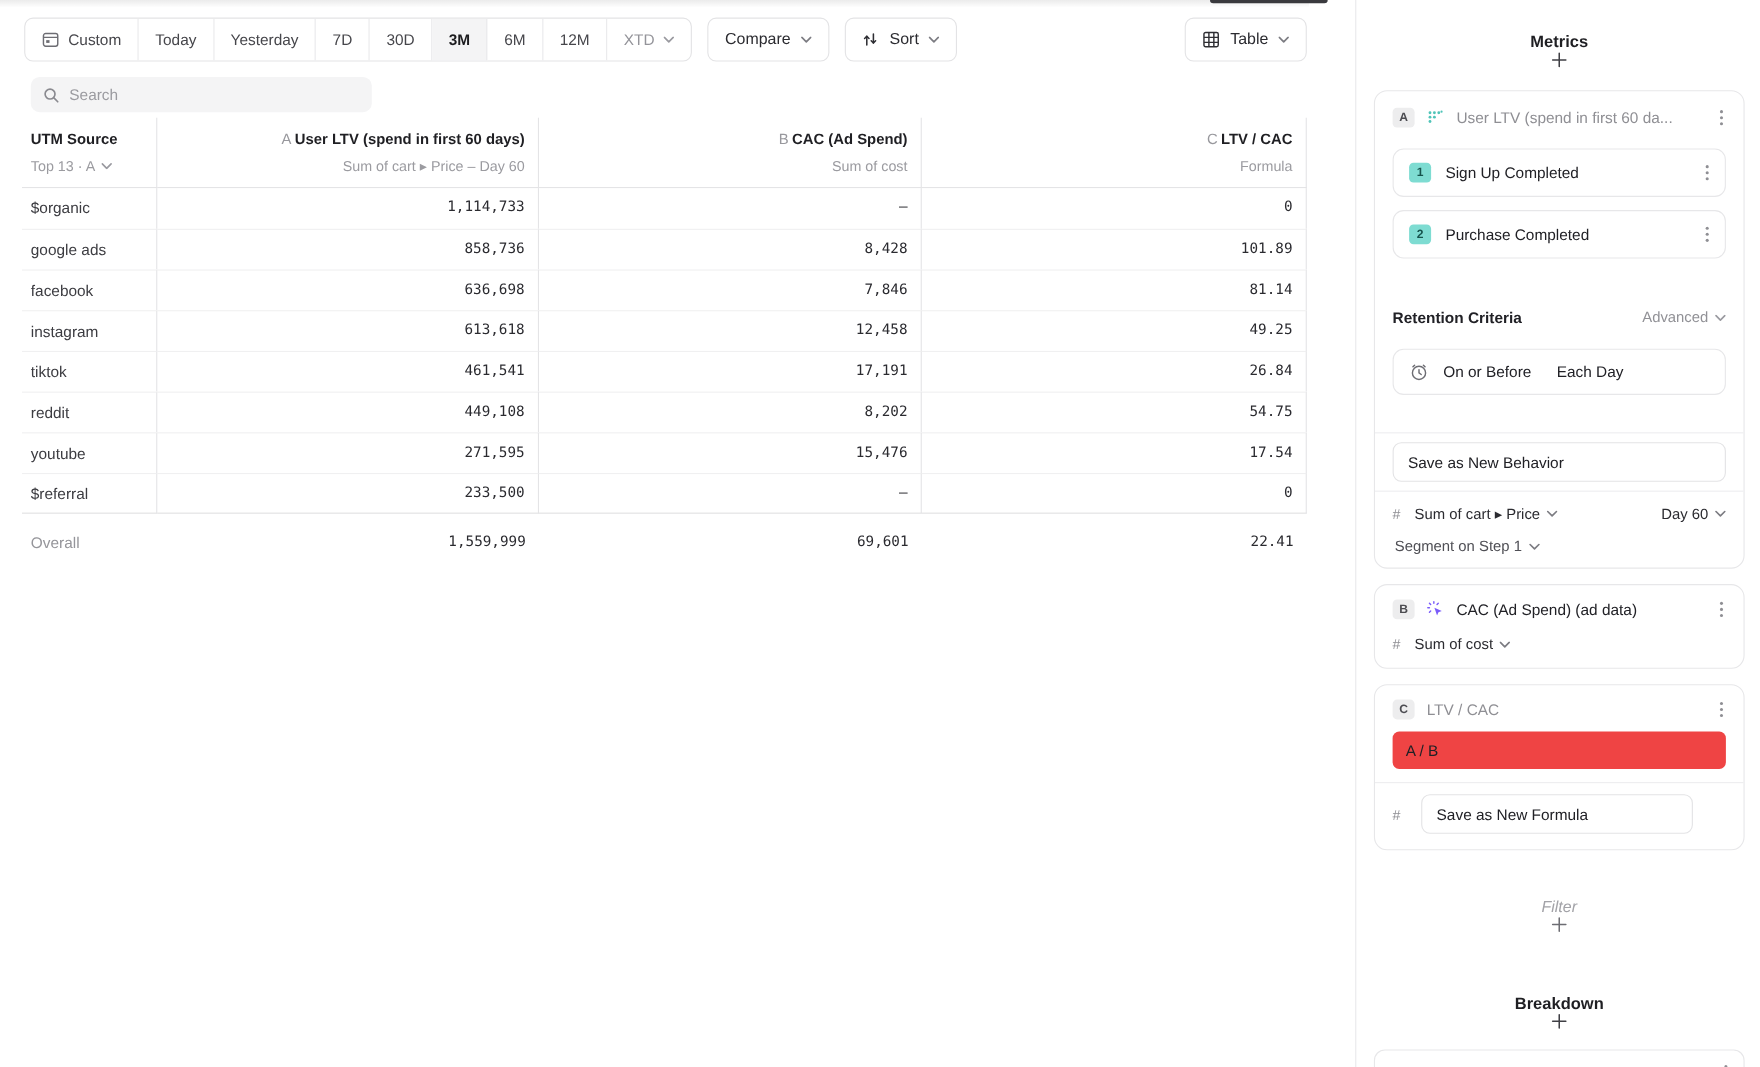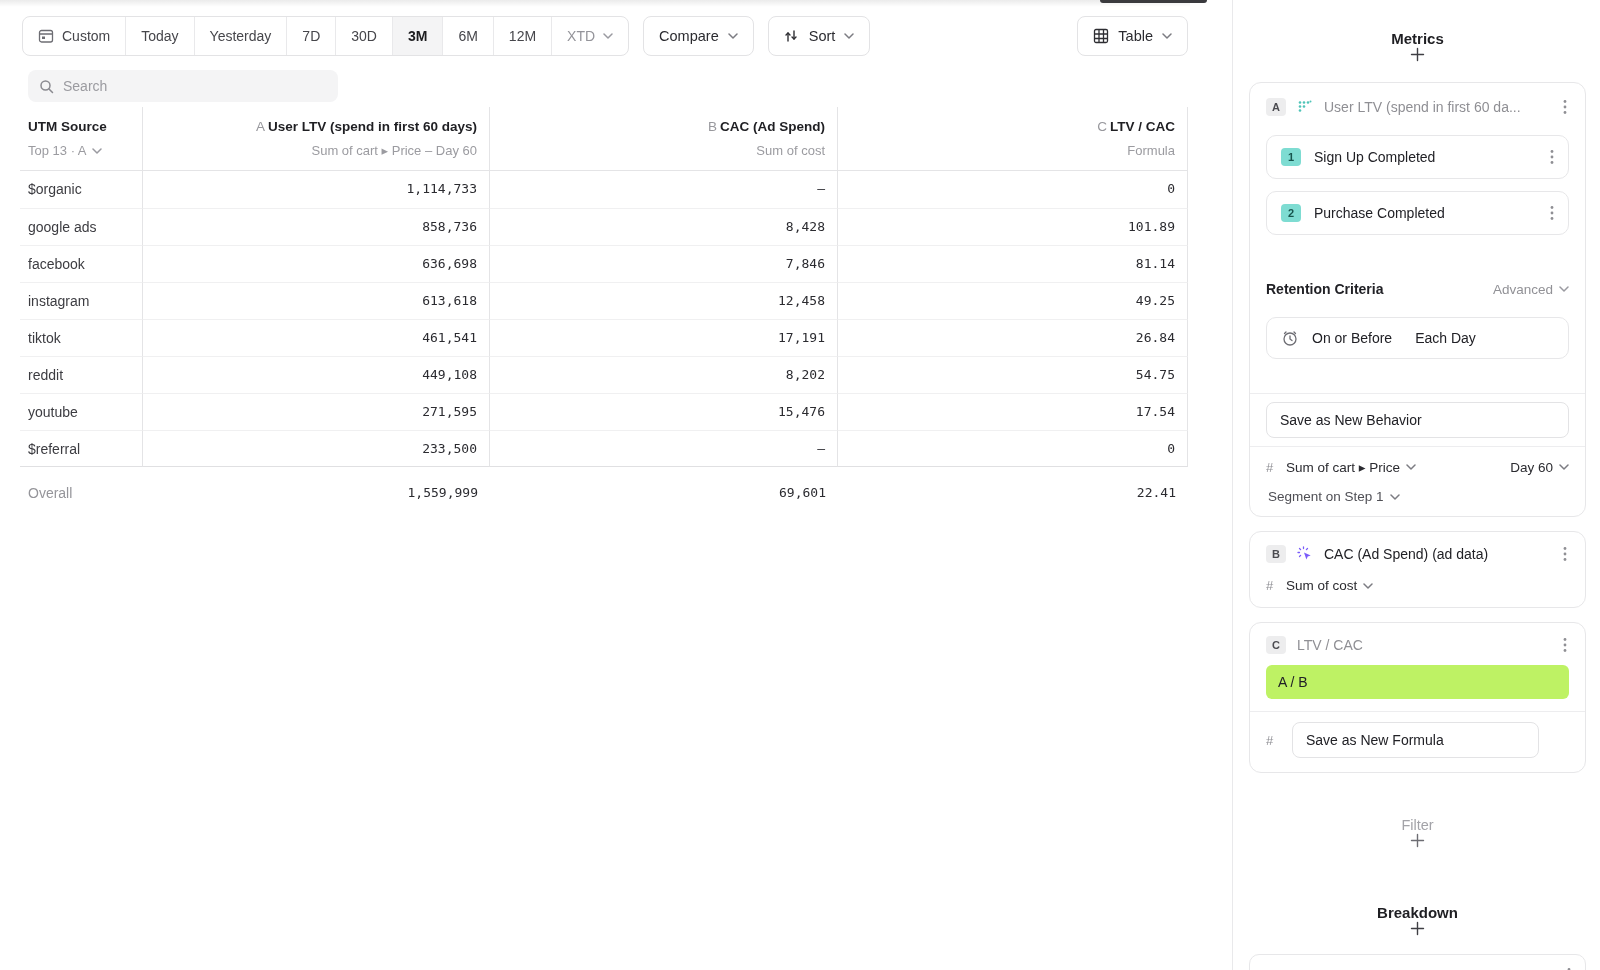--- a/index.html
+++ b/index.html
@@ -70,21 +70,21 @@
   .gray-t { color:#8f8f94; } .dark-t { color:#212126; }
   .kebab { cursor:pointer; display:flex; padding:2px; }
 
   .step { display:flex; align-items:center; gap:13px; border:1px solid #e7e7e9; border-radius:10px;
     height:44px; padding:0 12px 0 14px; margin-top:12px; cursor:pointer; }
   .step.first { margin-top:18px; }
   .step-badge { width:20px; height:18px; border-radius:4px; background:#7edcd2; color:#17544d;
     font-size:11px; font-weight:bold; display:flex; align-items:center; justify-content:center; }
   .step-label { flex:1; font-size:14px; color:#212126; }
 
-  .ret { display:flex; align-items:center; justify-content:space-between; margin-top:46px; }
+  .ret { display:flex; align-items:flex-start; justify-content:space-between; margin-top:46px; }
   .ret-title { font-size:14px; font-weight:bold; color:#212126; }
   .ret-adv { display:flex; align-items:center; gap:6px; font-size:13.5px; color:#919196; cursor:pointer; }
 
   .crit { display:flex; align-items:center; gap:13px; border:1px solid #e7e7e9; border-radius:10px;
     height:42px; padding:0 14px; margin-top:20px; font-size:14px; color:#212126; }
   .crit .freq { margin-left:10px; }
   .crit span { cursor:pointer; }
 
   .sect-div { border-top:1px solid #ededef; }
   .save-sect { padding:8px 16px; }
@@ -95,26 +95,26 @@
   .meas-row { display:flex; align-items:center; gap:10px; font-size:13.5px; color:#2b2b30; }
   .hash { color:#8f8f94; font-size:13px; width:10px; }
   .dd { display:flex; align-items:center; gap:6px; cursor:pointer; }
   .meas-right { margin-left:auto; }
   .seg-on { margin-top:14px; font-size:13.5px; color:#4f4f55; padding-left:2px; }
 
   .cardb-pad { padding:12px 16px 14px 16px; }
   .cardb-row { margin-top:14px; }
 
   .cardc-pad { padding:12px 16px 12px 16px; }
-  .formula { background:#bef264; border-radius:6px; height:34px; line-height:34px;
+  .formula { background:#ef4444; border-radius:6px; height:34px; line-height:34px;
     padding:0 12px; font-size:14px; color:#212126; margin-top:10px; cursor:text; }
   .sf-row { display:flex; align-items:center; gap:16px; padding:10px 16px 14px 16px; }
   .sf-btn { flex:1; margin-right:30px; }
 
-  .filter-row { margin-top:44px; }
+  .filter-row { margin-top:44px;font-style:italic; }
   .breakdown-row { margin-top:56px; }
   .bd-card { display:flex; align-items:center; gap:22px; border:1px solid #e7e7e9; border-radius:10px;
     height:42px; padding:0 12px 0 14px; margin-top:18px; cursor:pointer; }
   .aa { color:#8f8f94; font-size:12px; }
   .bd-label { flex:1; font-size:14px; color:#212126; }
 </style>
 </head>
 <body>
 
 <div class="app">

